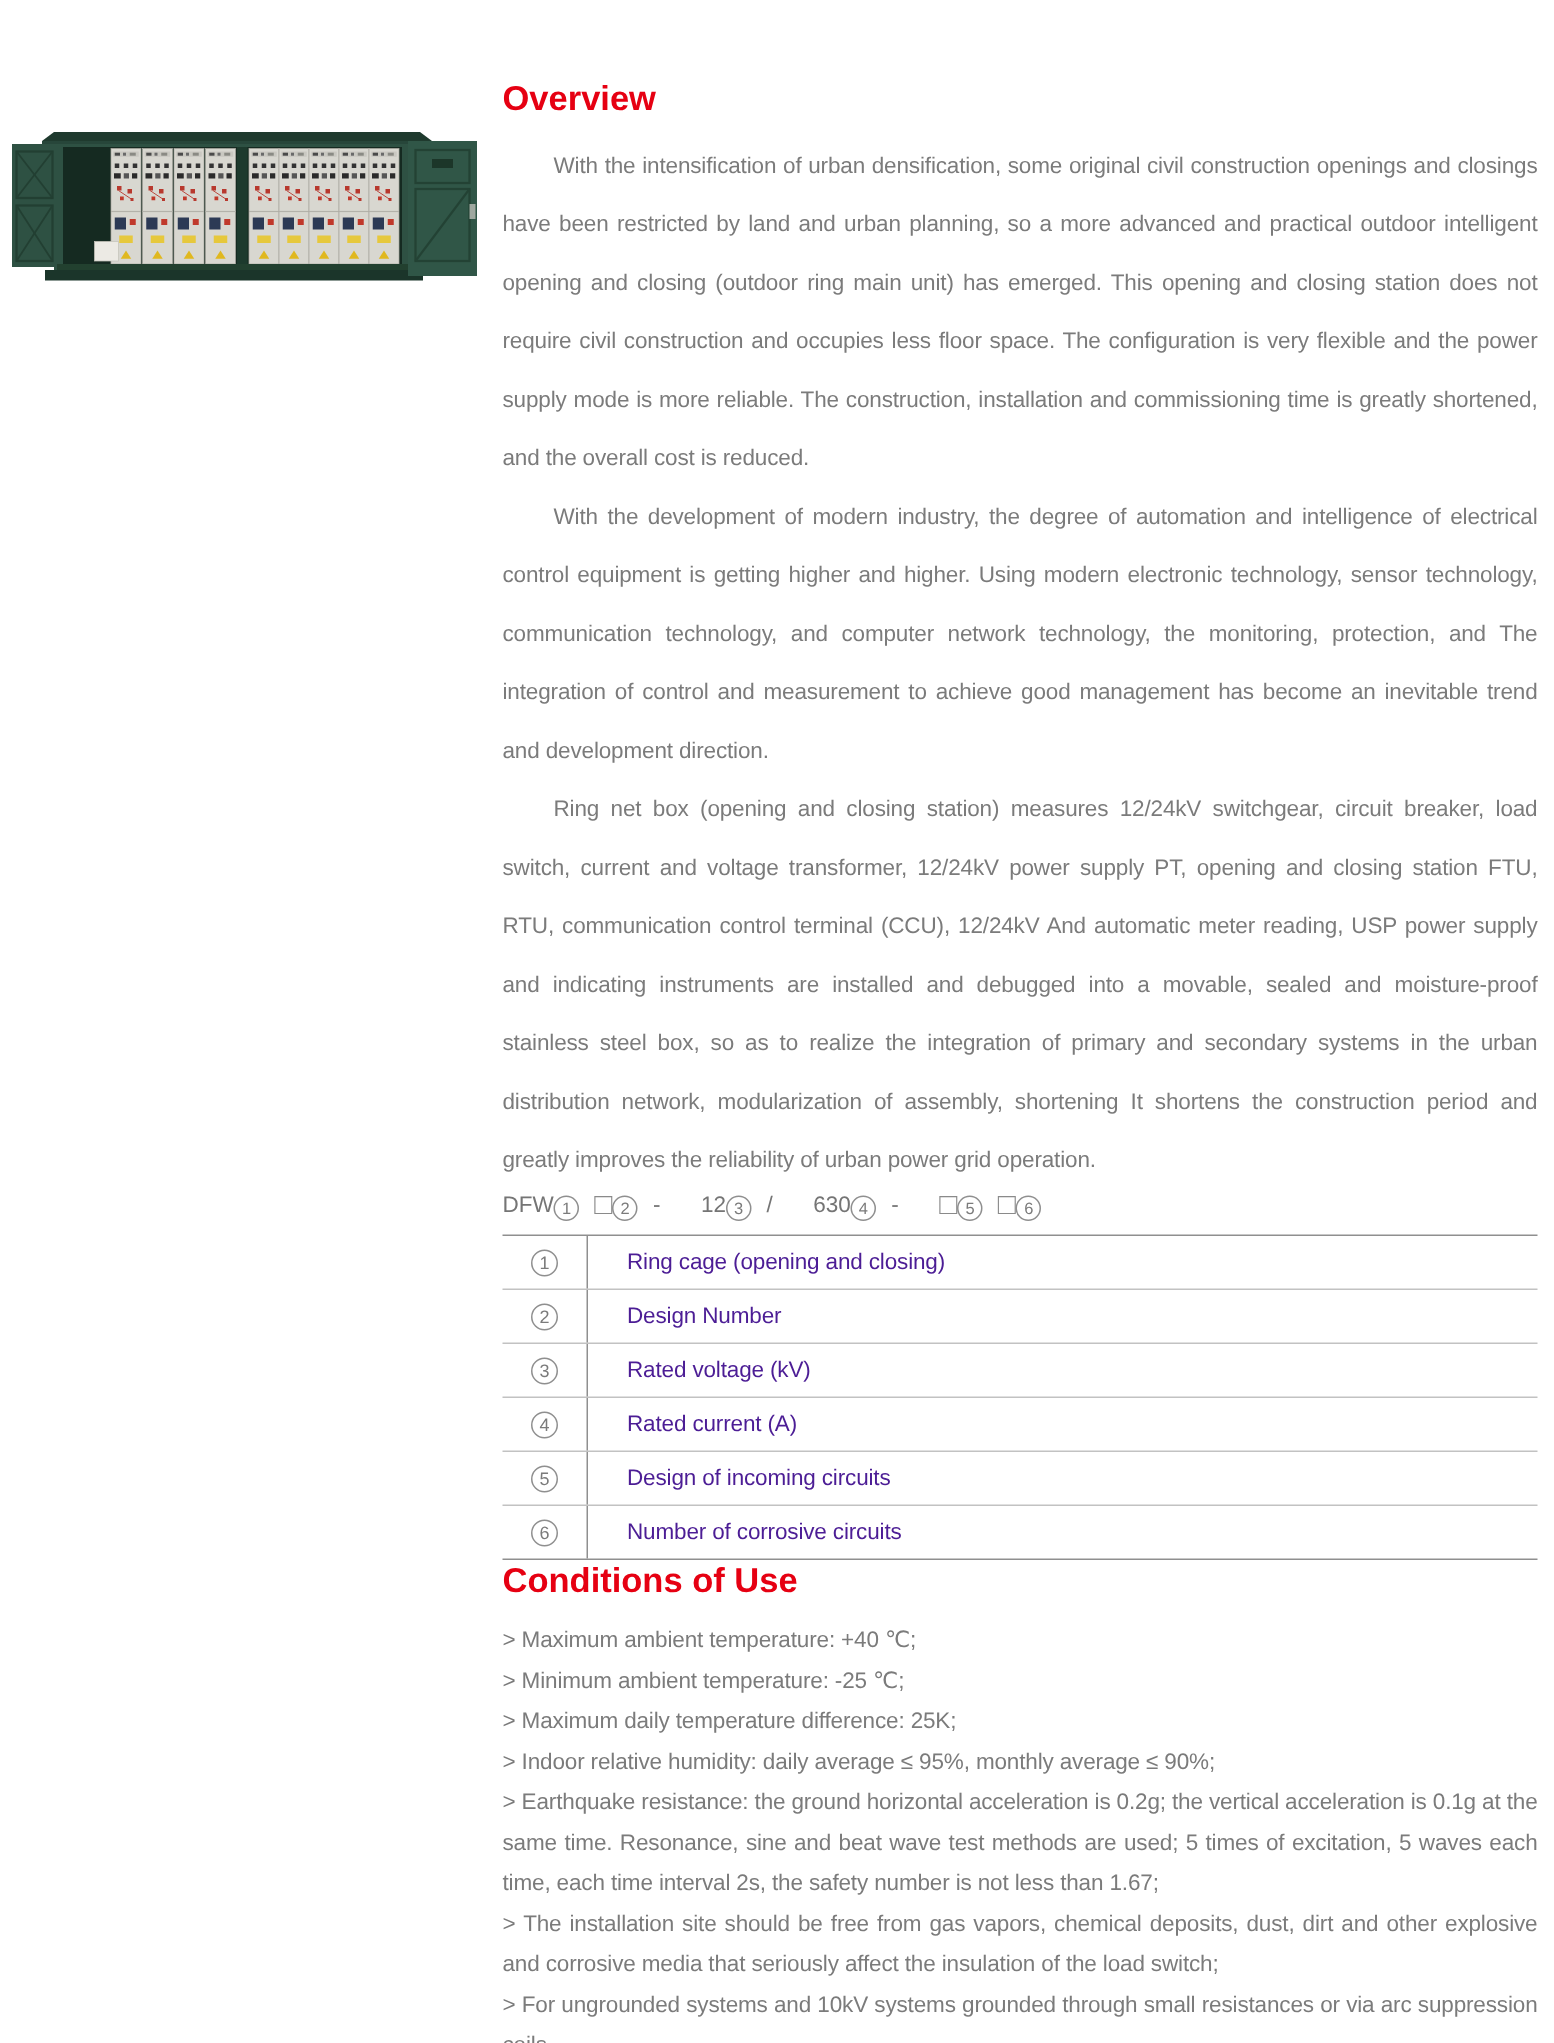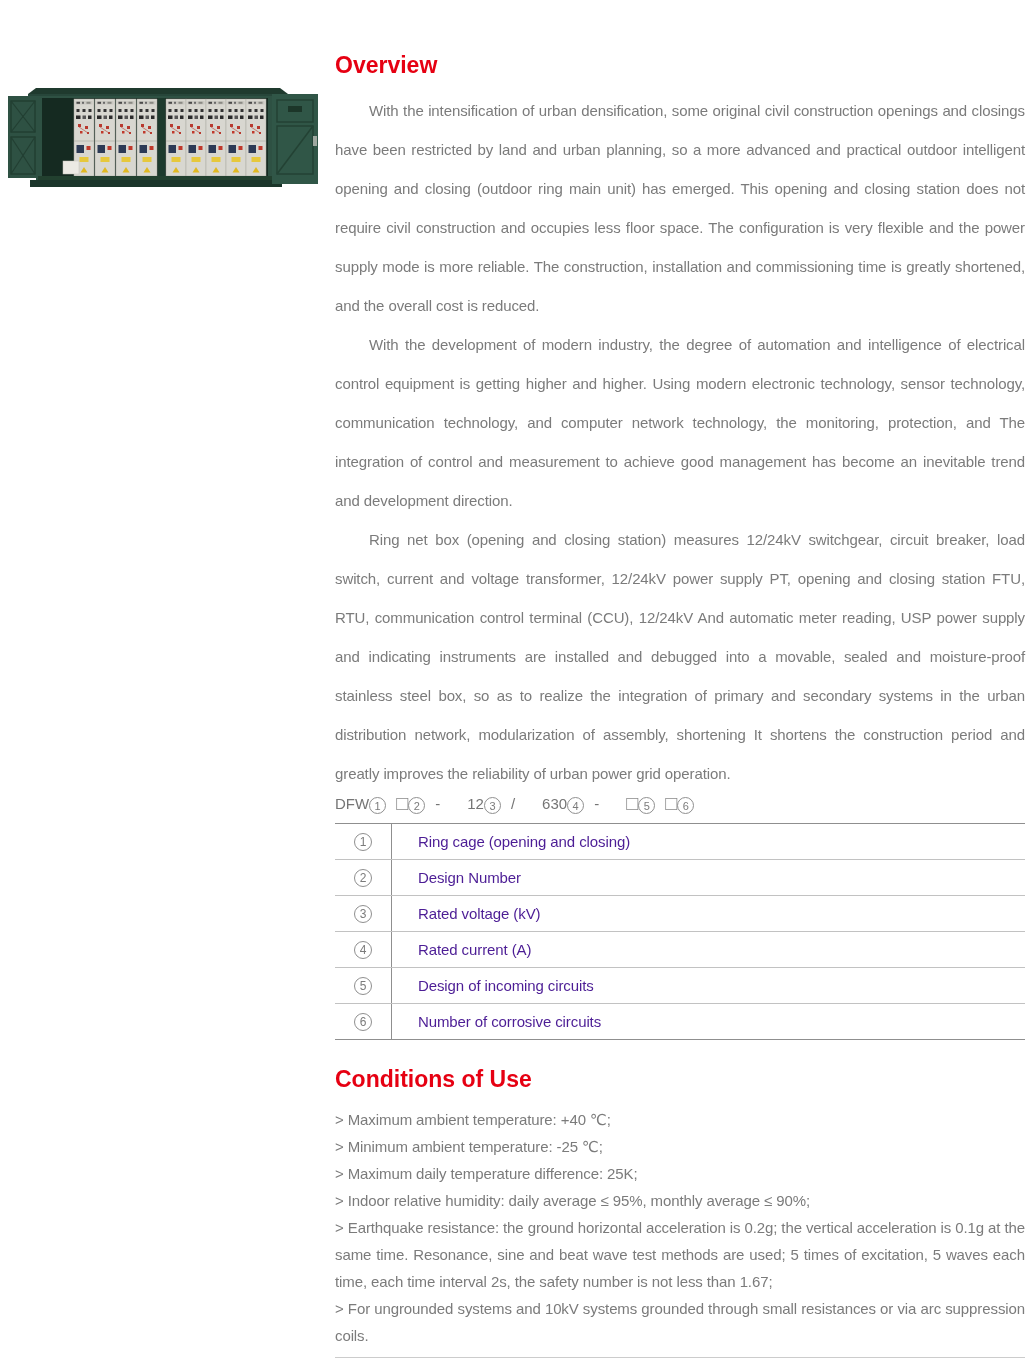--- a/index.html
+++ b/index.html
@@ -12,21 +12,21 @@
   .product-image { position:absolute; left:8px; top:84px; width:312px; height:108px; }
 
   
   .content { position:absolute; left:335px; top:52px; width:690px; }
 
   .sec-title {
     margin:0 0 13px 0; font-size:23px; line-height:26px; font-weight:bold;
     color:#e60012; letter-spacing:0;
   }
   .sec-title.mm { margin-top:26px; margin-bottom:9px; }
-  .sec-title.cu { margin-top:26px; margin-bottom:14px; }
+  .sec-title.cu { margin-bottom:14px; }
 
   .body-p {
     margin:0; font-size:15px; line-height:39px; color:#7b7b7b;
     text-align:justify; text-indent:34px; letter-spacing:-0.1px;
   }
 
   
   .formula { display:flex; align-items:flex-start; }
   .fcol { display:flex; flex-direction:row; align-items:center; margin-right:10px; }
   .ftext { font-size:15px; line-height:19px; color:#757575; white-space:pre; }
@@ -222,18 +222,19 @@
         <div class="tlabel">Number of corrosive circuits</div>
       </div>
     </div>
 
     <h2 class="sec-title cu">Conditions of Use</h2>
     <p class="cond">&gt; Maximum ambient temperature: +40 ℃;</p>
     <p class="cond">&gt; Minimum ambient temperature: -25 ℃;</p>
     <p class="cond">&gt; Maximum daily temperature difference: 25K;</p>
     <p class="cond">&gt; Indoor relative humidity: daily average ≤ 95%, monthly average ≤ 90%;</p>
     <p class="cond">&gt; Earthquake resistance: the ground horizontal acceleration is 0.2g; the vertical acceleration is 0.1g at the same time. Resonance, sine and beat wave test methods are used; 5 times of excitation, 5 waves each time, each time interval 2s, the safety number is not less than 1.67;</p>
+    <p class="cond">&gt; The installation site should be free from gas vapors, chemical deposits, dust, dirt and other explosive and corrosive media that seriously affect the insulation of the load switch;</p>
     <p class="cond">&gt; For ungrounded systems and 10kV systems grounded through small resistances or via arc suppression coils.</p>
 
     <div class="bottom-line"></div>
   </div>
 
 </div>
 
 </body></html>

